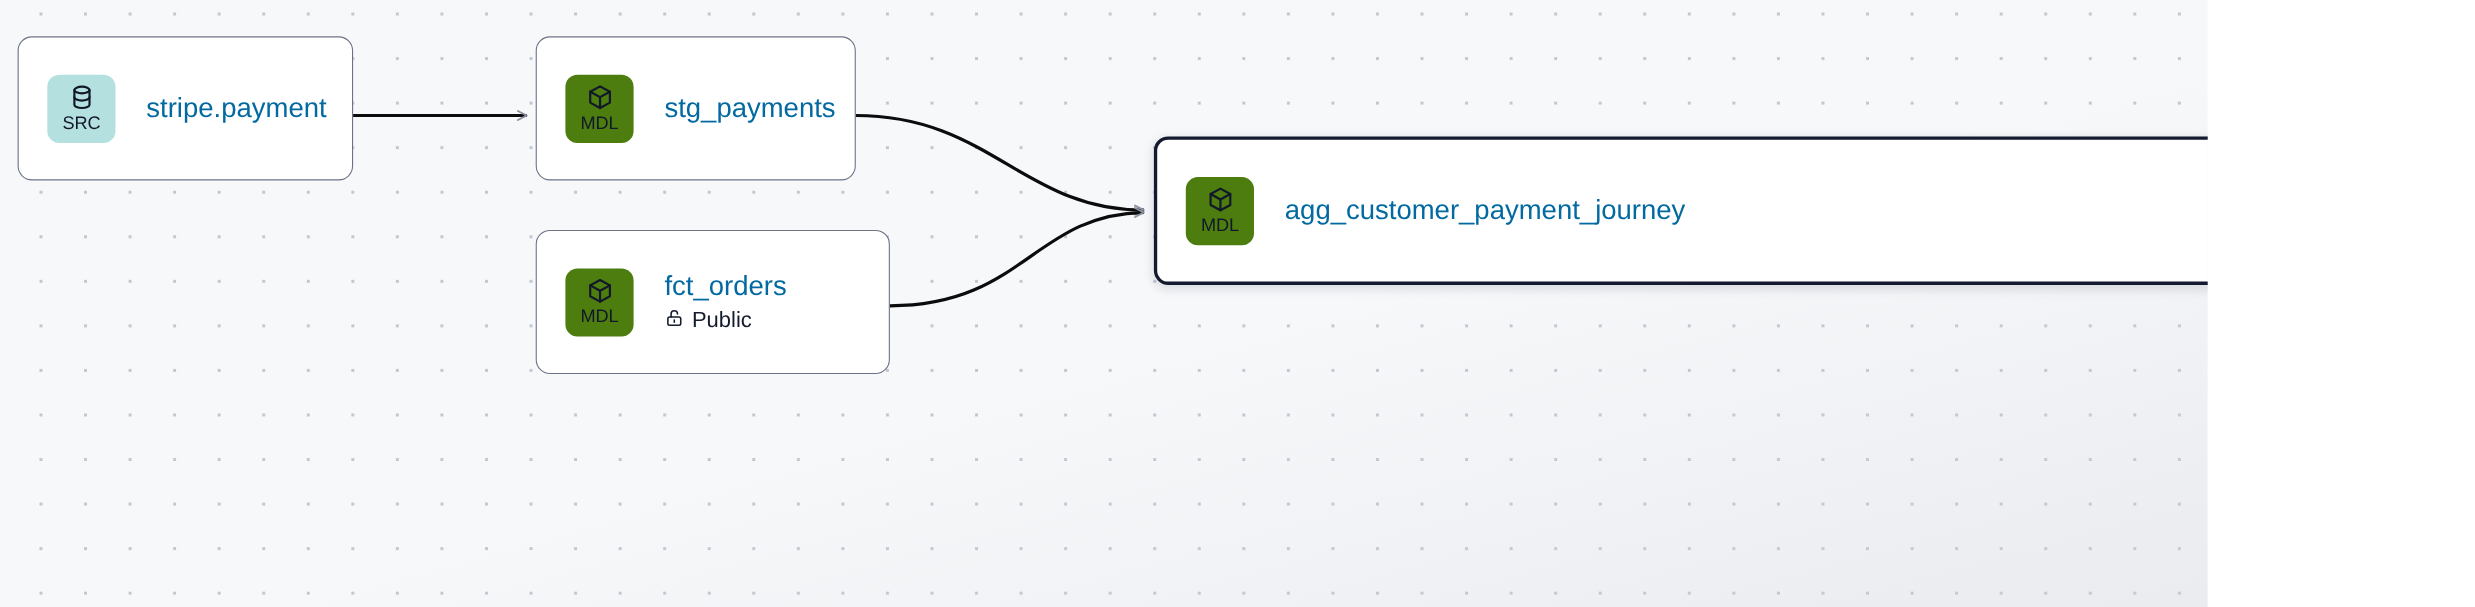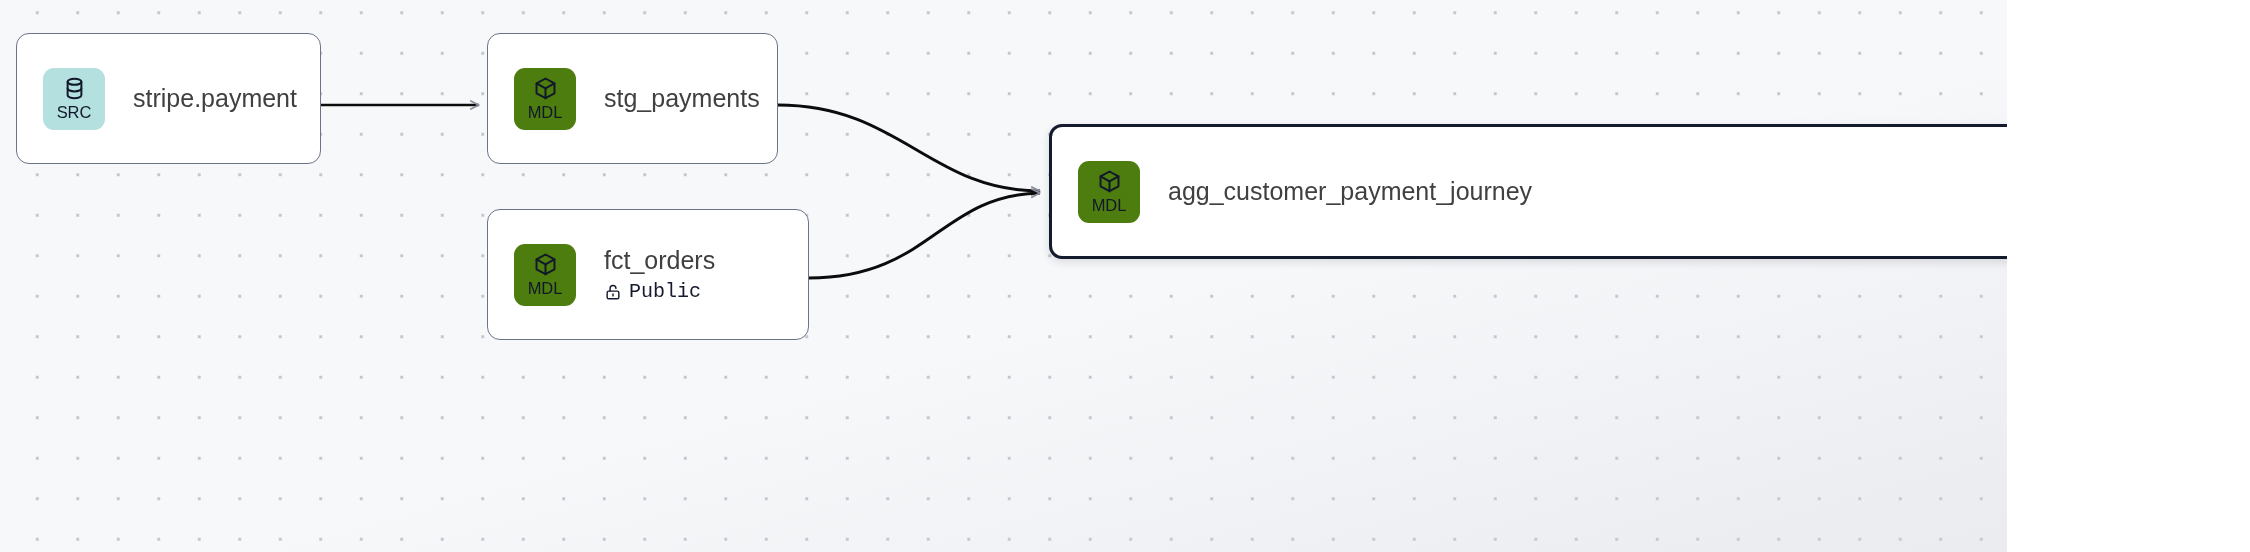--- a/index.html
+++ b/index.html
@@ -81,33 +81,33 @@
   .node-body {
     margin-left: 28px;
     display: flex;
     flex-direction: column;
     justify-content: center;
     min-width: 0;
   }
   .node-title {
     font-size: 25px;
     line-height: 1.18;
-    color: #404040;
+    color: #0369a1;
     white-space: nowrap;
     font-family: "Liberation Sans", sans-serif;
   }
   .node-sub {
     display: flex;
-    align-items: center;
+    align-items: flex-start;
     gap: 7px;
     margin-top: 5px;
     font-size: 20px;
     color: #151b2e;
     white-space: nowrap;
-    font-family: Liberation Mono, monospace;
+    font-family: Liberation Sans, sans-serif;
   }
   .node-sub svg {
     display: block;
     width: 18px;
     height: 18px;
     flex: 0 0 auto;
   }
 
   
   #node-stripe-payment      { left: 16px;   top: 33px;  width: 305px; height: 131px; }

